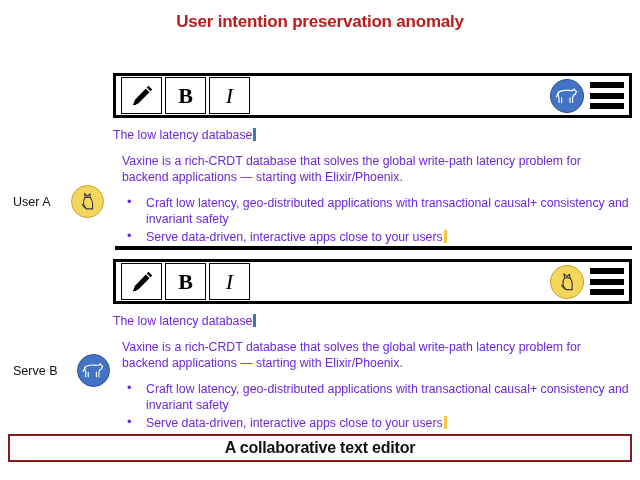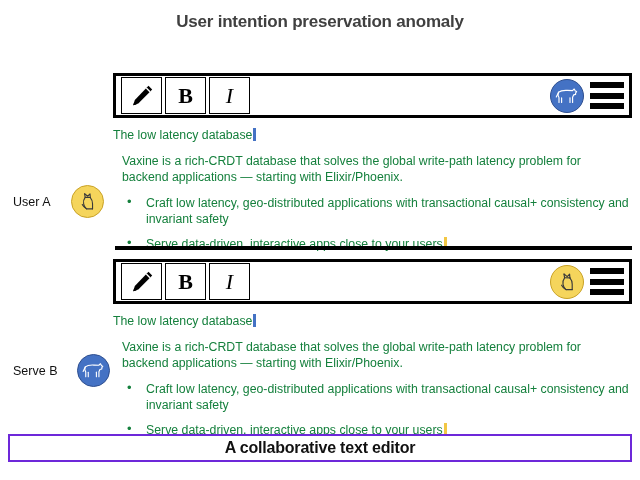--- a/index.html
+++ b/index.html
@@ -19,21 +19,21 @@
   
   .title {
     position: absolute;
     top: 12px;
     left: 0;
     width: 640px;
     text-align: center;
     font-size: 17px;
     font-weight: bold;
     letter-spacing: -0.2px;
-    color: #404040;
+    color: #b91c1c;
   }
 
   
   .pane {
     position: absolute;
     left: 113px;
     width: 519px;
   }
   .pane-a { top: 73px; }
   .pane-b { top: 259px; }
@@ -104,34 +104,34 @@
     width: 100%;
     background: #000000;
   }
 
   
   .doc {
     width: 519px;
     padding-top: 9px;
     font-size: 12.3px;
     line-height: 16.5px;
-    color: #15803d;
+    color: #6d28d9;
   }
   .doc-line { white-space: nowrap; }
   .doc-para { margin: 9px; }
 
   .bullets {
     margin: 0;
     padding: 0;
     list-style: none;
   }
   .bullets li {
     position: relative;
     padding-left: 33px;
-    margin-top: 8px;
+    margin-top: 1px;
   }
   .bullets li::before {
     content: "\2022";
     position: absolute;
     left: 14px;
     top: -1px;
     font-size: 13px;
   }
 
   .caret {
@@ -170,21 +170,21 @@
   .user-label .avatar { width: 31px; height: 31px; }
 
   
   .caption-box {
     position: absolute;
     left: 8px;
     top: 434px;
     width: 624px;
     height: 28px;
     box-sizing: border-box;
-    border: 2px solid #6d28d9;
+    border: 2px solid #7f1d1d;
     background: #ffffff;
     display: flex;
     align-items: center;
     justify-content: center;
   }
   .caption-box .caption-text {
     font-size: 16px;
     font-weight: bold;
     letter-spacing: -0.2px;
     color: #111111;

